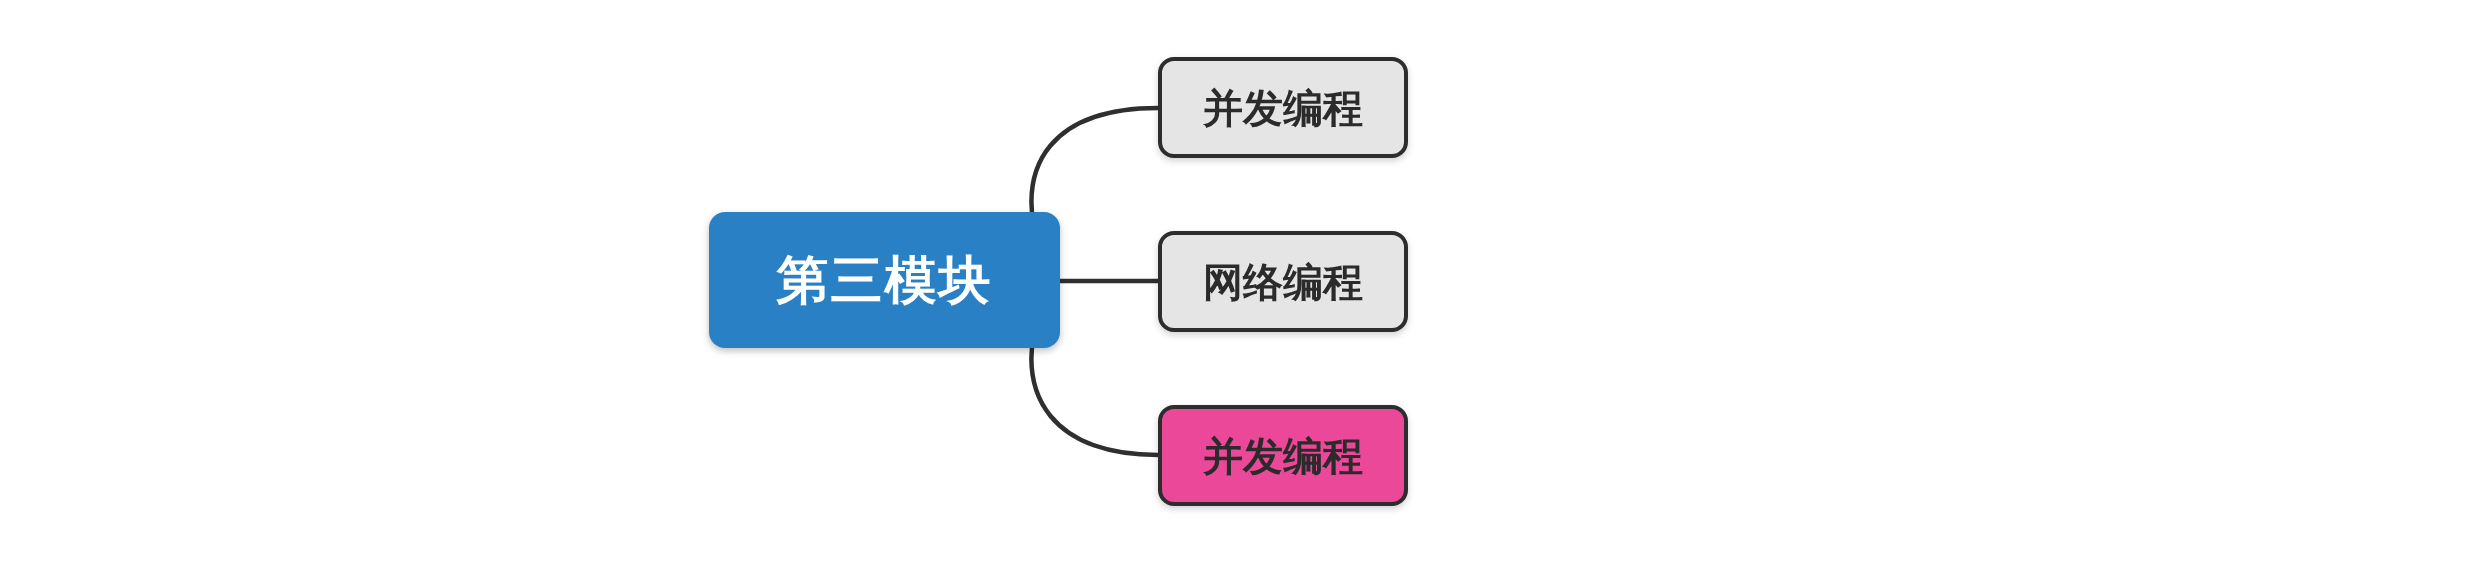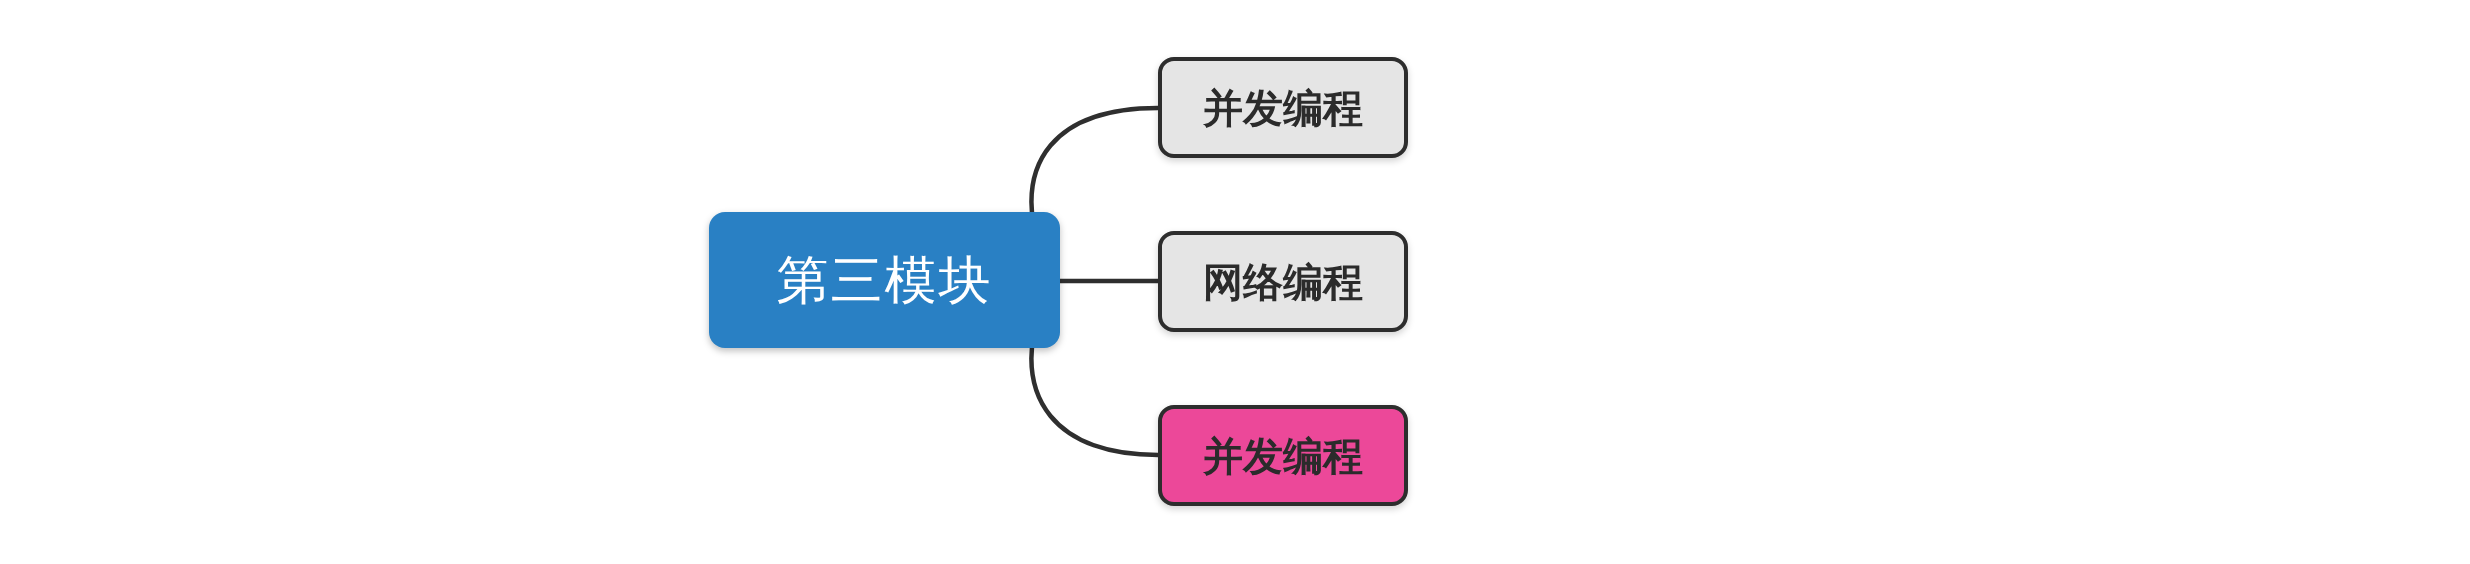--- a/index.html
+++ b/index.html
@@ -40,21 +40,21 @@
     cursor: default;
     user-select: none;
   }
   .node-root {
     left: 709px;
     top: 212px;
     width: 351px;
     height: 136px;
     border-radius: 16px;
     font-size: 52px;
-    font-weight: normal;
+    font-weight: bold;
     letter-spacing: 2px;
     box-shadow: 0 3px 7px rgba(0,0,0,0.25);
   }
   .node-child {
     left: 1158px;
     width: 250px;
     height: 101px;
     border-radius: 16px;
     border-style: solid;
     border-width: 4px;

